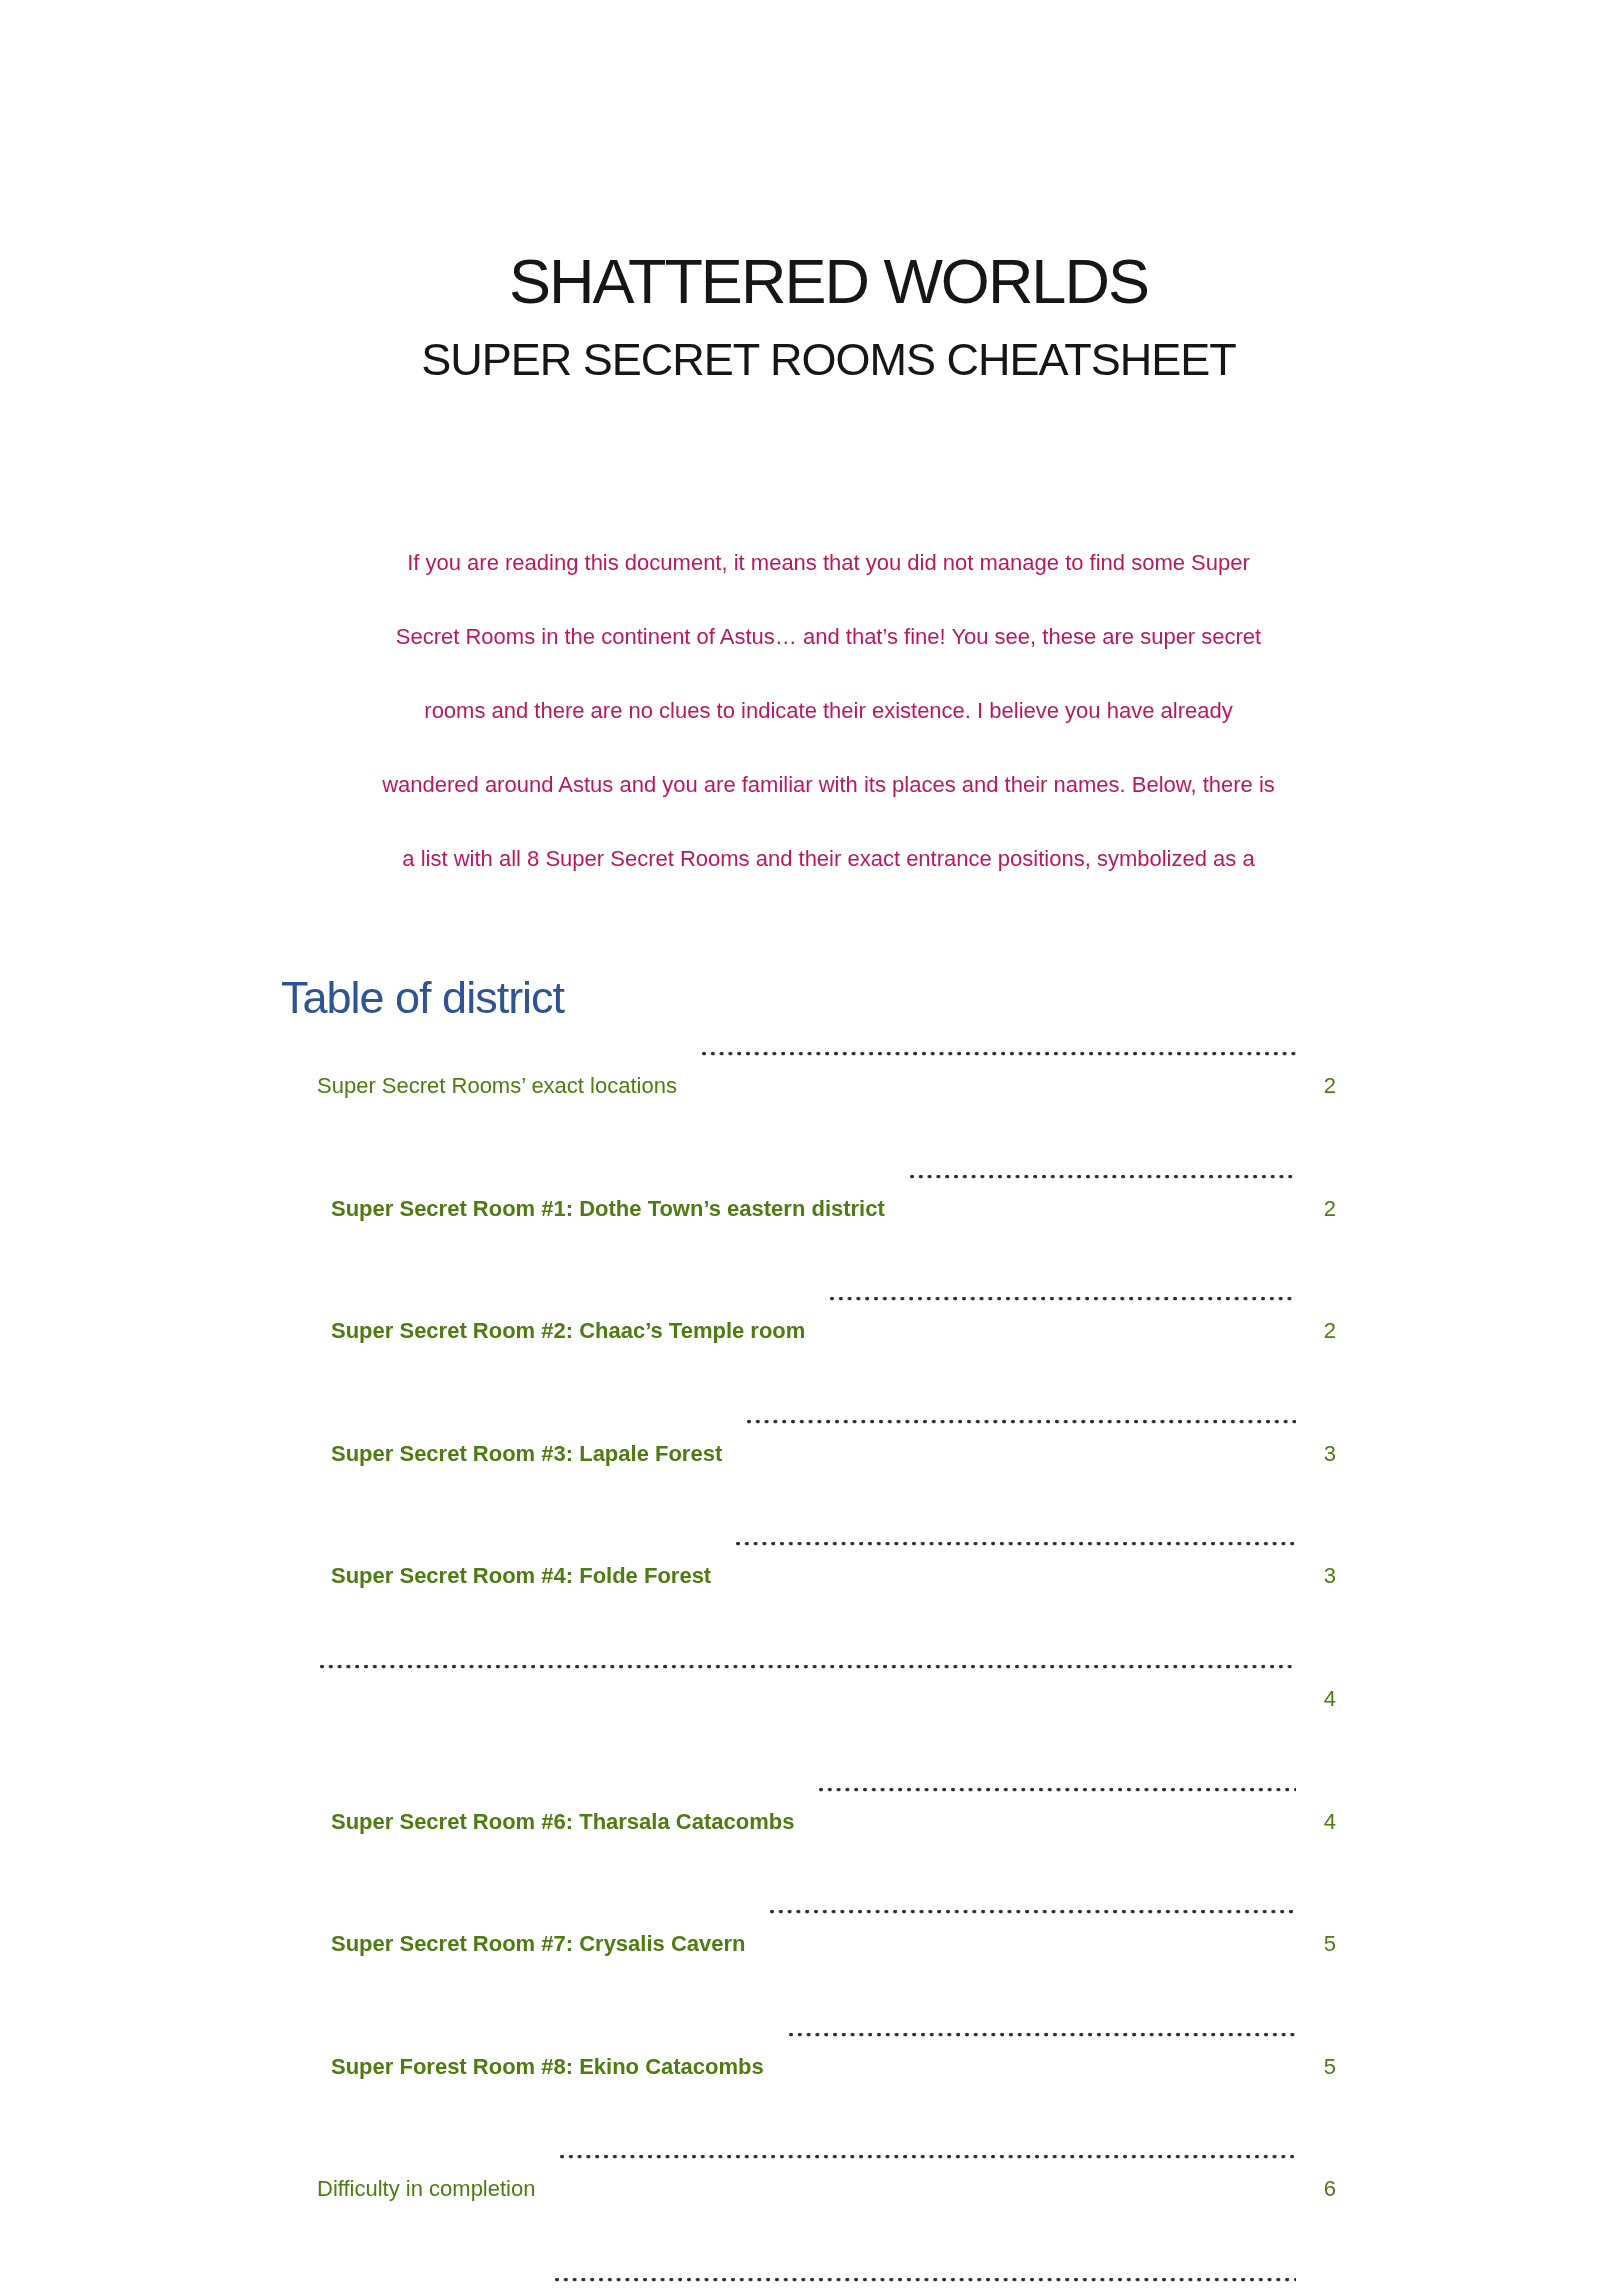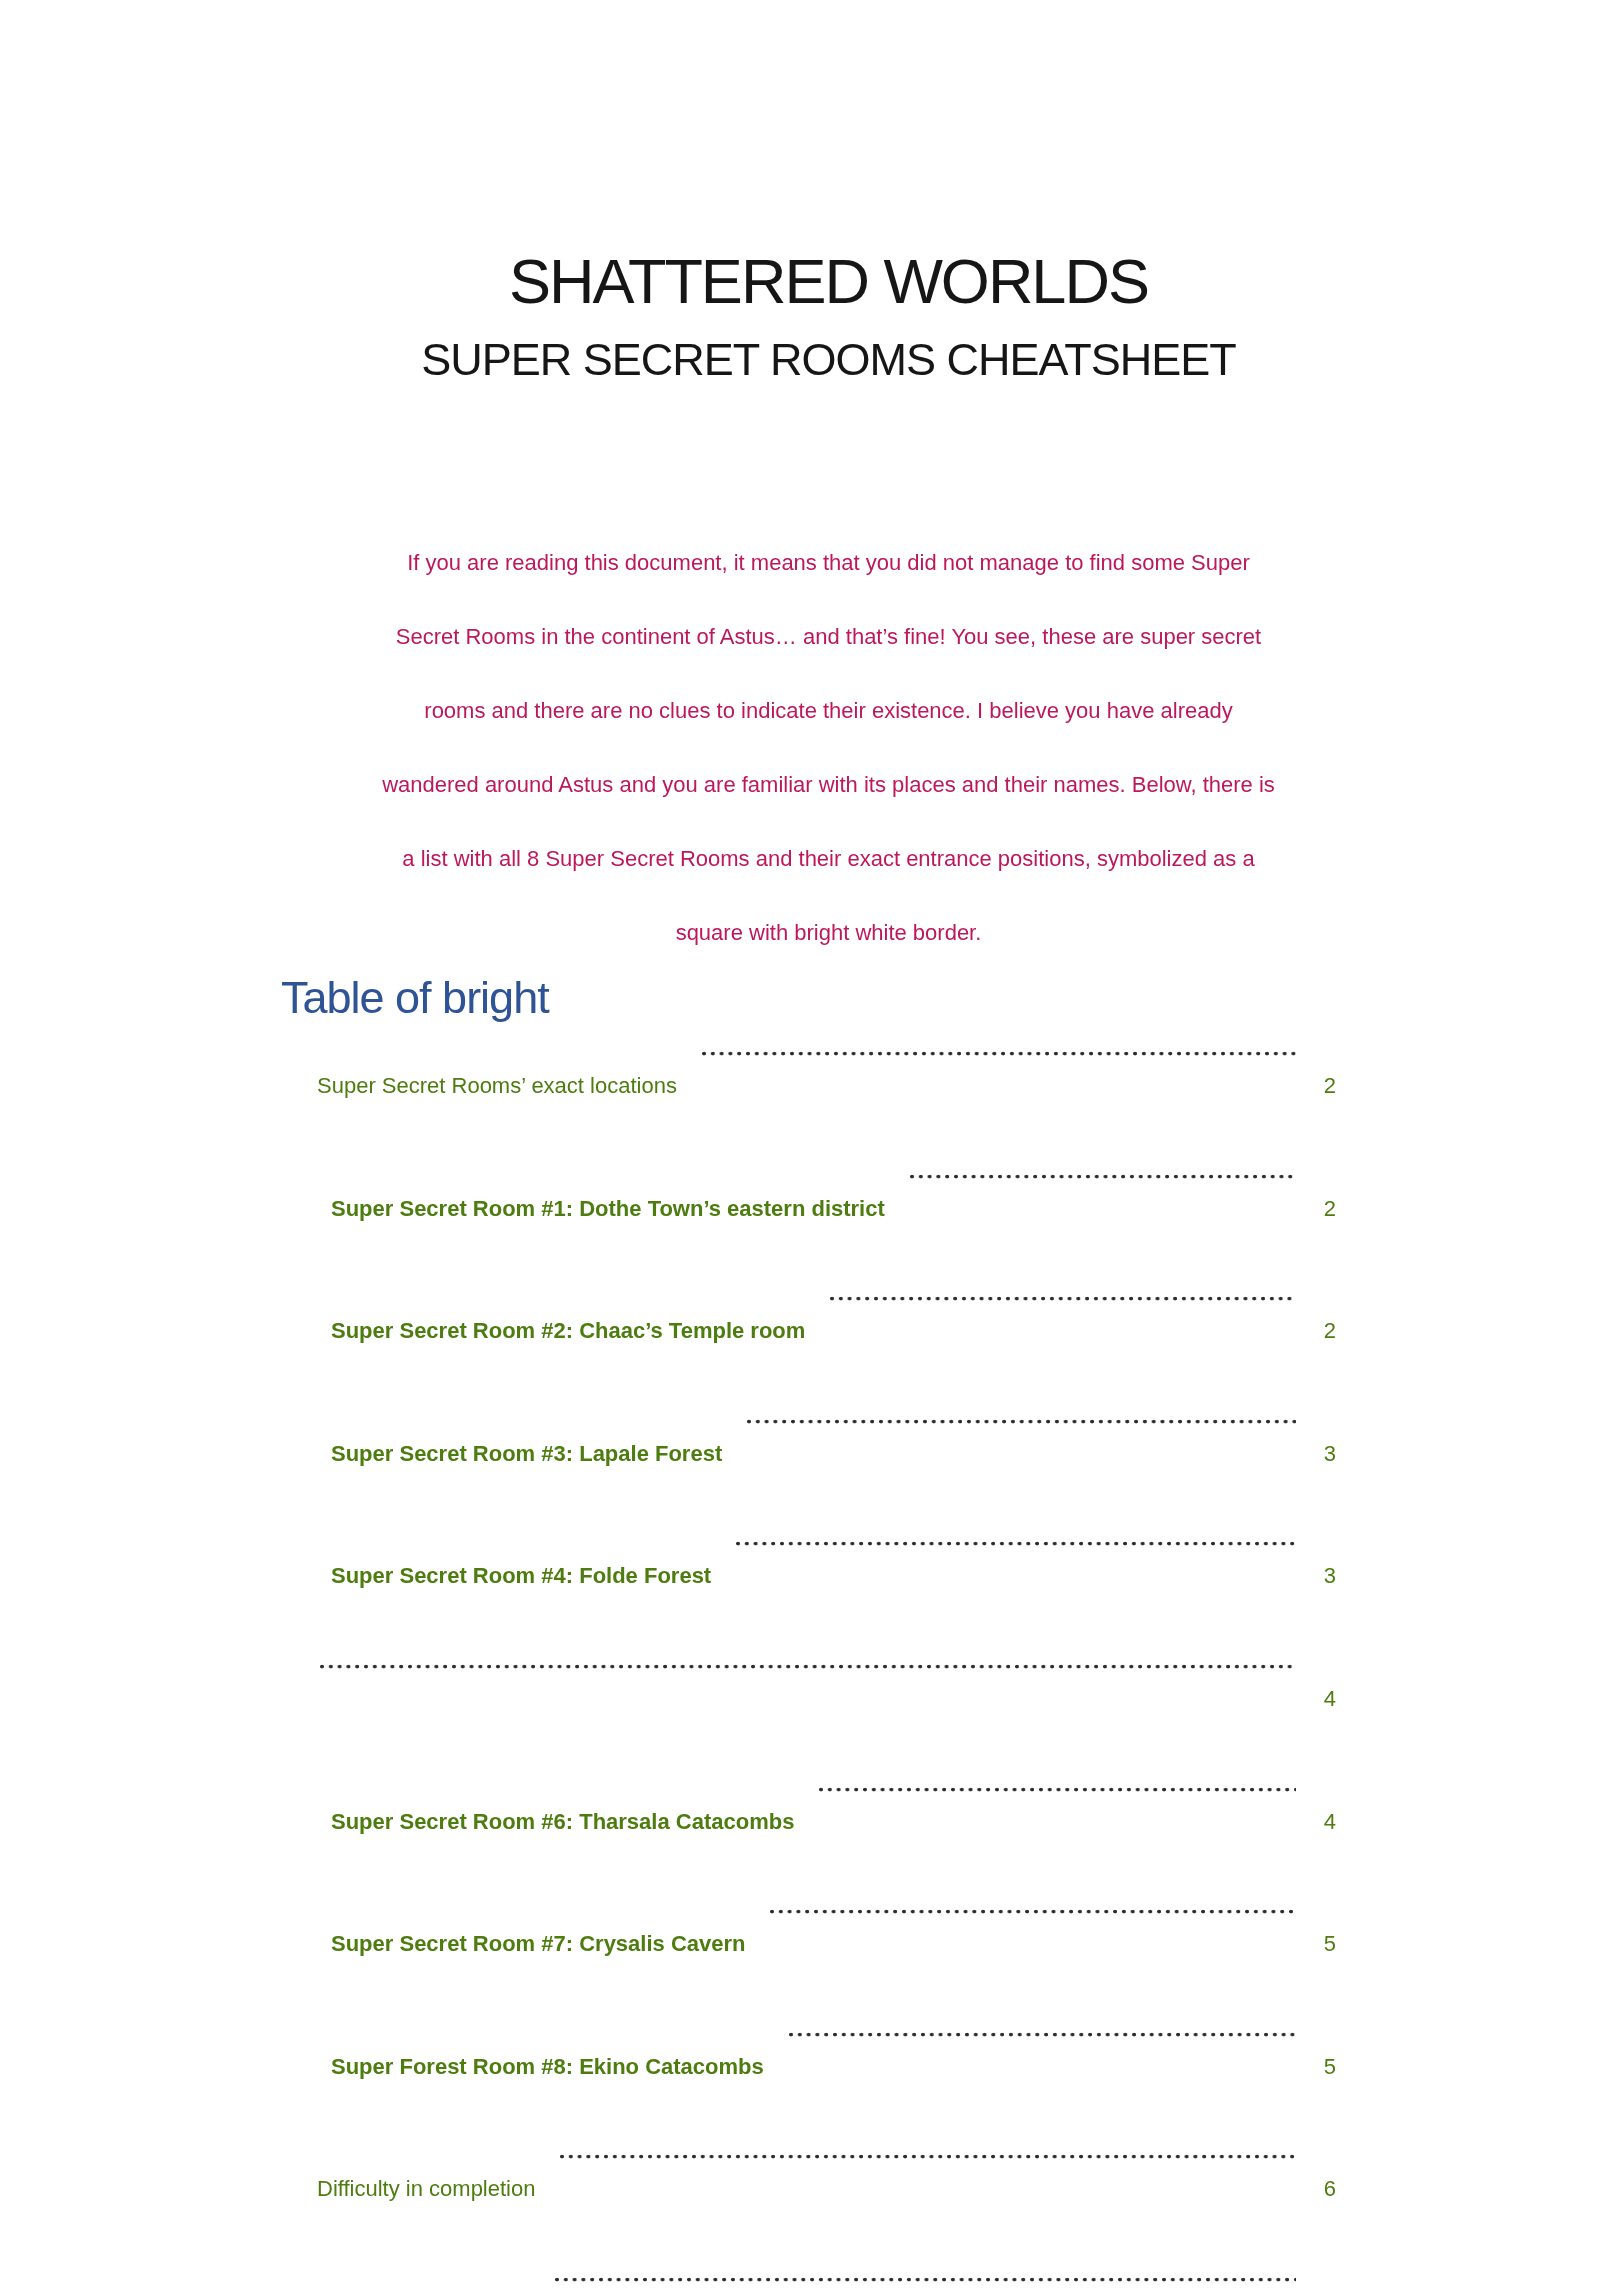--- a/index.html
+++ b/index.html
@@ -75,24 +75,23 @@
 
   <h1 class="doc-title">SHATTERED WORLDS</h1>
   <h2 class="doc-subtitle">SUPER SECRET ROOMS CHEATSHEET</h2>
 
   <div class="intro">
     <div class="line">If you are reading this document, it means that you did not manage to find some Super</div>
     <div class="line">Secret Rooms in the continent of Astus… and that’s fine! You see, these are super secret</div>
     <div class="line">rooms and there are no clues to indicate their existence. I believe you have already</div>
     <div class="line">wandered around Astus and you are familiar with its places and their names. Below, there is</div>
     <div class="line">a list with all 8 Super Secret Rooms and their exact entrance positions, symbolized as a</div>
-    <div class="line">square with bright white border.</div>
   </div>
 
-  <h3 class="toc-heading">Table of bright</h3>
+  <h3 class="toc-heading">Table of district</h3>
 
   <nav class="toc">
 
     <div class="toc-row lvl1">
       <span class="toc-label">Super Secret Rooms’ exact locations</span>
       <span class="leader"></span>
       <span class="toc-page">2</span>
     </div>
 
     <div class="toc-row lvl2">

